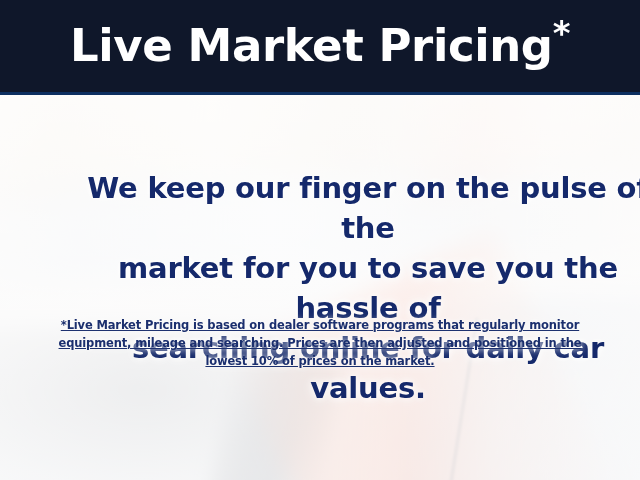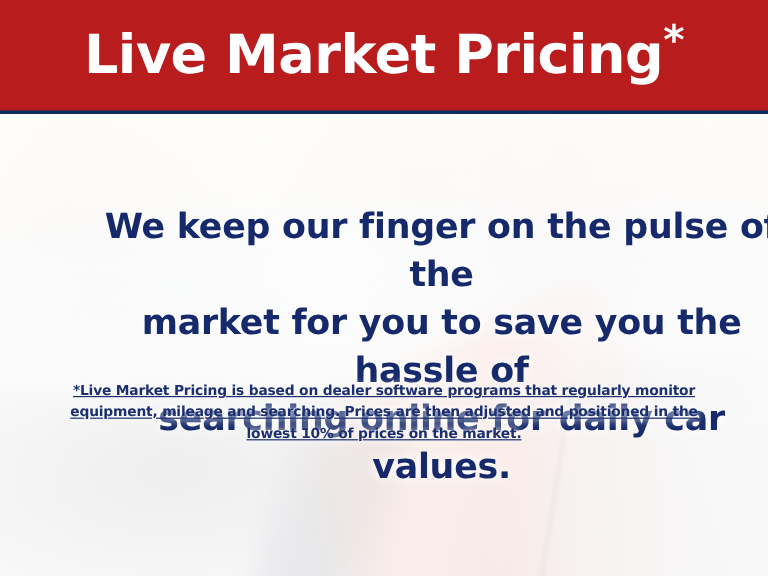--- a/index.html
+++ b/index.html
@@ -168,21 +168,21 @@
         rgba(255,255,255,0.72) 100%);
   }
 
   
   .header-banner {
     position: absolute;
     left: 0;
     top: 0;
     width: 100%;
     height: 92px;
-    background: #b91c1c;
+    background: #0f172a;
     border-bottom: 3px solid #0d2f60;
     display: flex;
     align-items: center;
     justify-content: center;
     z-index: 5;
   }
   .header-title {
     color: #ffffff;
     font-family: "DejaVu Sans", sans-serif;
     font-size: 45px;

